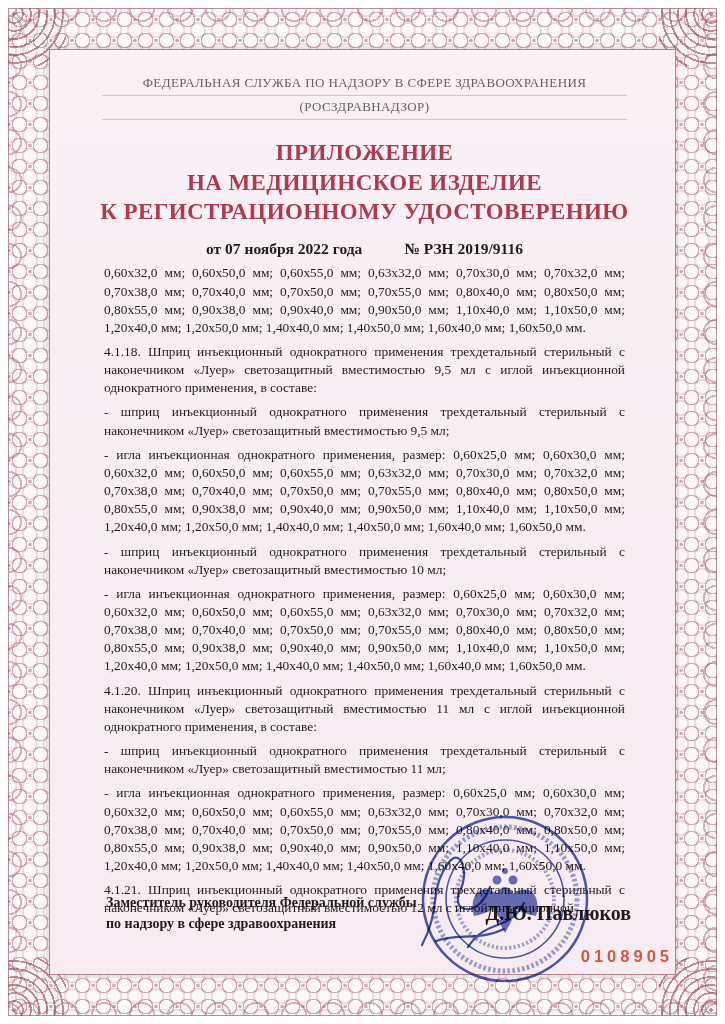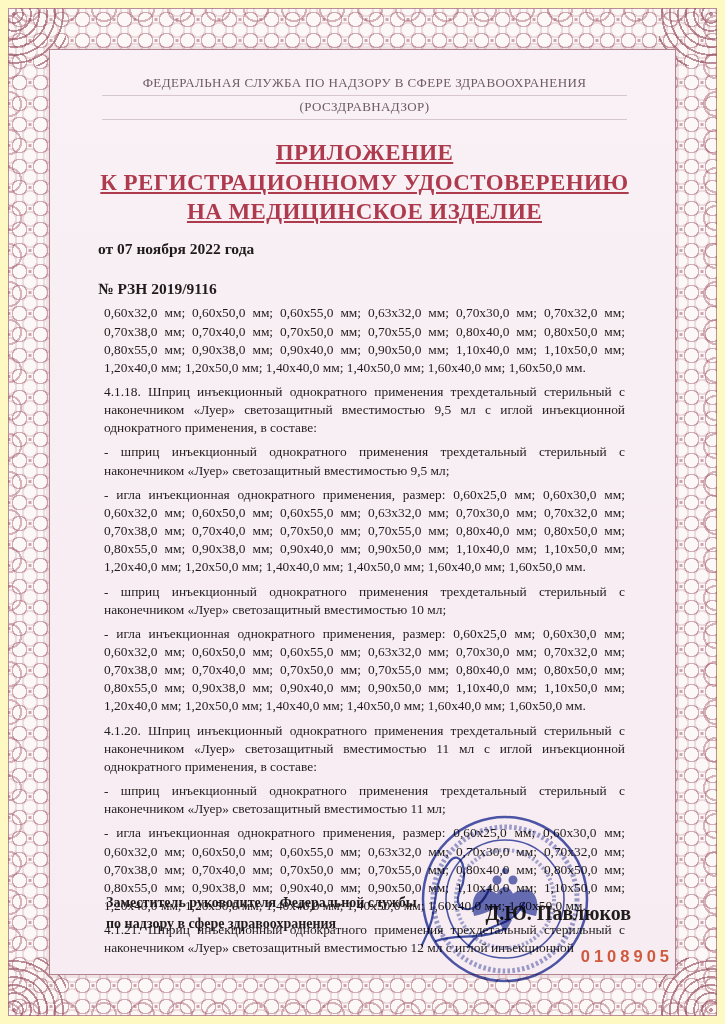--- a/index.html
+++ b/index.html
@@ -1,18 +1,18 @@
 <!DOCTYPE html>
 <html style="--title-red: #ae3a4e; --ornament-rose: #a86f7e; --stamp-blue: #2f3da0; --serial-red: #cf5a3e;"><head>
 <meta charset="utf-8">
 <style>
   html,body { margin:0; padding:0; background:#ddd8d4; }
   .page {
     position:relative; width:725px; height:1024px; margin:0 auto;
-    background:#fef9c3; overflow:hidden; box-sizing:border-box;
+    background:#ffffff; overflow:hidden; box-sizing:border-box;
     font-family:"Liberation Serif", serif; color:#201c1c;
   }
   
   .ornament {
     position:absolute; inset:8px;
     border:1px solid rgba(150,85,100,.65);
     background-color:#fdf8f8;
     background-image:
       radial-gradient(circle at 50% 0, rgba(168,98,112,0) 11px, rgba(168,98,112,.45) 11px, rgba(168,98,112,.45) 13px, rgba(168,98,112,0) 13px),
       radial-gradient(circle at 50% 100%, rgba(168,98,112,0) 11px, rgba(168,98,112,.45) 11px, rgba(168,98,112,.45) 13px, rgba(168,98,112,0) 13px),
@@ -35,22 +35,22 @@
     position:absolute; inset:49px;
     background:linear-gradient(180deg,#f9f1f5 0%, #f7edf2 60%, #f6ecf1 100%);
     border:1.5px solid rgba(150,85,100,.7);
     box-shadow:0 0 0 3px rgba(150,85,100,.12);
   }
   .inner { position:absolute; inset:0; padding:24px 44px 16px 48px; box-sizing:border-box; overflow:hidden; }
 
   
   .authority { text-align:center; color:#6d5a64; font-size:13px; letter-spacing:.4px; line-height:1.45; }
   .authority .rule { display:block; border-bottom:1px solid rgba(150,120,132,.35); padding-bottom:2px; margin:0 4px 2px 4px; }
-  .doc-title { margin-top:18px; text-align:center; color:var(--title-red,#ae3a4e); font-weight:bold; font-size:23px; line-height:1.3; letter-spacing:.4px;text-decoration:underline; }
-  .meta-row { margin-top:13px; display:flex; justify-content:center; gap:22px; font-weight:bold; font-size:15.5px;flex-direction:column; }
+  .doc-title { margin-top:18px; text-align:center; color:var(--title-red,#ae3a4e); font-weight:bold; font-size:23px; line-height:1.3; letter-spacing:.4px; }
+  .meta-row { margin-top:13px; display:flex; justify-content:center; gap:42px; font-weight:bold; font-size:15.5px; }
   .sheet { margin-top:9px; text-align:right; padding-right:10px; font-weight:bold; font-size:14.5px; }
 
   
   .body-text { margin-top:6px; font-size:13.4px; line-height:1.355; text-align:justify; }
   .body-text p { margin:6px; }
 
   
   .footer { position:absolute; left:48px; right:44px; bottom:40px; display:flex; justify-content:space-between; align-items:flex-start; }
   .signer-title { font-weight:bold; font-size:14px; line-height:1.5;margin-left:8px; }
   .signer-name { font-weight:bold; font-size:20px; padding-top:10px; white-space:nowrap; }
@@ -79,22 +79,22 @@
   <div class="content-panel">
     <div class="inner">
 
       <div class="authority">
         <span class="rule">ФЕДЕРАЛЬНАЯ СЛУЖБА ПО НАДЗОРУ В СФЕРЕ ЗДРАВООХРАНЕНИЯ</span>
         <span class="rule">(РОСЗДРАВНАДЗОР)</span>
       </div>
 
       <div class="doc-title">
         <div>ПРИЛОЖЕНИЕ</div>
+        <div>НА МЕДИЦИНСКОЕ ИЗДЕЛИЕ</div>
         <div>К РЕГИСТРАЦИОННОМУ УДОСТОВЕРЕНИЮ</div>
-        <div>НА МЕДИЦИНСКОЕ ИЗДЕЛИЕ</div>
       </div>
 
       <div class="meta-row">
         <span>от  07 ноября 2022 года</span>
         <span>№  РЗН 2019/9116</span>
       </div>
 
 
       <div class="body-text">
 

